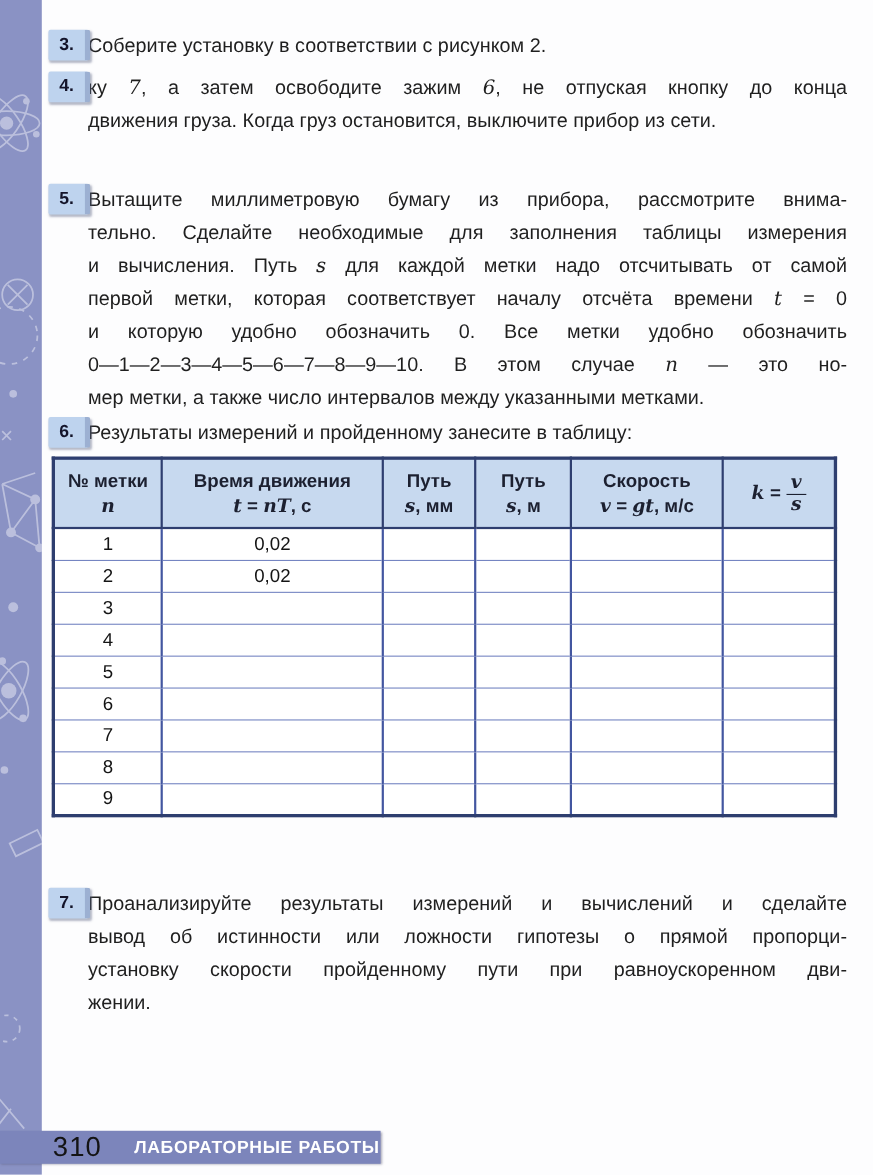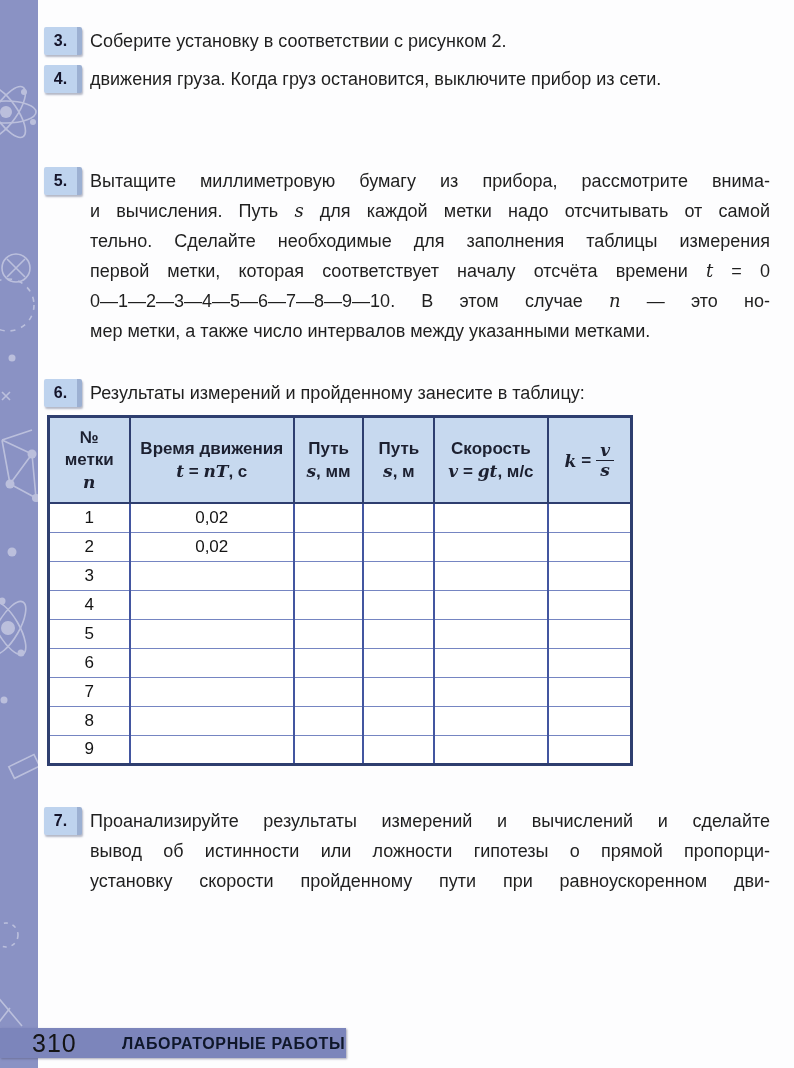--- a/index.html
+++ b/index.html
@@ -30,33 +30,33 @@
   .item{position:absolute;left:44px;width:726px;}
   .numbox{
     position:absolute;left:0;top:1px;width:38px;height:28px;
     background:var(--boxbg);
     border-right:5px solid var(--boxedge);
     border-radius:2px;
     box-shadow:1px 2px 2px rgba(90,100,130,.45);
     display:flex;align-items:center;justify-content:center;
     font-weight:bold;font-size:16px;color:#14142a;
   }
-  .lines{margin-left:46px;}
+  .lines{margin-left:36px;}
   .tl{
     height:30px;line-height:30px;overflow:hidden;
     text-align:justify;font-size:18px;white-space:normal;
   }
   .tl.just::after{content:"";display:inline-block;width:100%;height:0;}
   .tl.last{text-align:left;}
   .math{
     font-family:"DejaVu Serif",serif;
     font-style:italic;
   }
   
-  .tablewrap{position:absolute;left:47px;top:415px;width:586px;}
+  .tablewrap{position:absolute;left:47px;top:415px;width:714px;}
   table{
     width:100%;border-collapse:collapse;
     border:3px solid var(--bdark);
     background:#fff;
   }
   th{
     background:var(--thead);
     border:2px solid var(--bdark);
     padding:9px 3px 8px 3px;
     font-size:17px;color:#1c2030;
@@ -79,26 +79,26 @@
   .frac .num{border-bottom:1.6px solid #1c2030;padding:0 4px;line-height:19px;}
   .frac .den{line-height:19px;}
   
   .footerbar{
     position:absolute;left:0;top:1028px;width:346px;height:30px;
     background:var(--bar);
     box-shadow:1px 1px 2px rgba(80,80,110,.5);
     display:flex;align-items:center;
   }
   .pagenum{
-    position:absolute;left:32px;top:0;height:41px;line-height:30px;
+    position:absolute;left:48px;top:0;height:41px;line-height:30px;
     font-size:25px;color:#141414;letter-spacing:1px;
   }
   .sectionlabel{
     position:absolute;left:122px;top:0;height:30px;line-height:31px;
-    font-size:16px;font-weight:bold;color:#0f172a;letter-spacing:.6px;
+    font-size:16px;font-weight:bold;color:#ffffff;letter-spacing:.6px;
   }
 </style>
 </head>
 <body>
 
 <div class="sidebar">
   <svg width="38" height="1068" viewBox="0 0 38 1068" xmlns="http://www.w3.org/2000/svg">
     <g stroke="#ffffff" fill="none" stroke-width="1.6" opacity="0.42">
       <g transform="translate(6,112)">
         <ellipse rx="30" ry="11" transform="rotate(55)"></ellipse>
@@ -142,46 +142,49 @@
   <div id="items">
       <div class="item" style="top: 26px;">
         <div class="numbox">3.</div>
         <div class="lines">
           <div class="tl last"><span>Соберите установку в соответствии с рисунком 2.</span></div>
         </div>
       </div>
       <div class="item" style="top: 64px;">
         <div class="numbox">4.</div>
         <div class="lines">
+          <div class="tl just"><span>ку </span><span class="math">7</span><span>, а затем освободите зажим </span><span class="math">6</span><span>, не отпуская кнопку до конца</span></div>
           <div class="tl last"><span>движения груза. Когда груз остановится, выключите прибор из сети.</span></div>
         </div>
       </div>
       <div class="item" style="top: 166px;">
         <div class="numbox">5.</div>
         <div class="lines">
           <div class="tl just"><span>Вытащите миллиметровую бумагу из прибора, рассмотрите внима-</span></div>
+          <div class="tl just"><span>тельно. Сделайте необходимые для заполнения таблицы измерения</span></div>
           <div class="tl just"><span>и вычисления. Путь </span><span class="math">s</span><span> для каждой метки надо отсчитывать от самой</span></div>
-          <div class="tl just"><span>тельно. Сделайте необходимые для заполнения таблицы измерения</span></div>
           <div class="tl just"><span>первой метки, которая соответствует началу отсчёта времени </span><span class="math">t</span><span> = 0</span></div>
+          <div class="tl just"><span>и которую удобно обозначить 0. Все метки удобно обозначить</span></div>
           <div class="tl just"><span>0—1—2—3—4—5—6—7—8—9—10. В этом случае </span><span class="math">n</span><span> — это но-</span></div>
           <div class="tl last"><span>мер метки, а также число интервалов между указанными метками.</span></div>
         </div>
       </div>
       <div class="item" style="top: 378px;">
         <div class="numbox">6.</div>
         <div class="lines">
           <div class="tl last"><span>Результаты измерений и пройденному занесите в таблицу:</span></div>
         </div>
       </div>
       <div class="item" style="top: 806px;">
         <div class="numbox">7.</div>
         <div class="lines">
           <div class="tl just"><span>Проанализируйте результаты измерений и вычислений и сделайте</span></div>
           <div class="tl just"><span>вывод об истинности или ложности гипотезы о прямой пропорци-</span></div>
           <div class="tl just"><span>установку скорости пройденному пути при равноускоренном дви-</span></div>
+          <div class="tl last"><span>жении.</span></div>
         </div>
       </div>
     </div>
 
   <div class="tablewrap">
     <table>
       <colgroup>
         <col style="width:13.9%">
           <col style="width:28.2%">
           <col style="width:11.9%">

